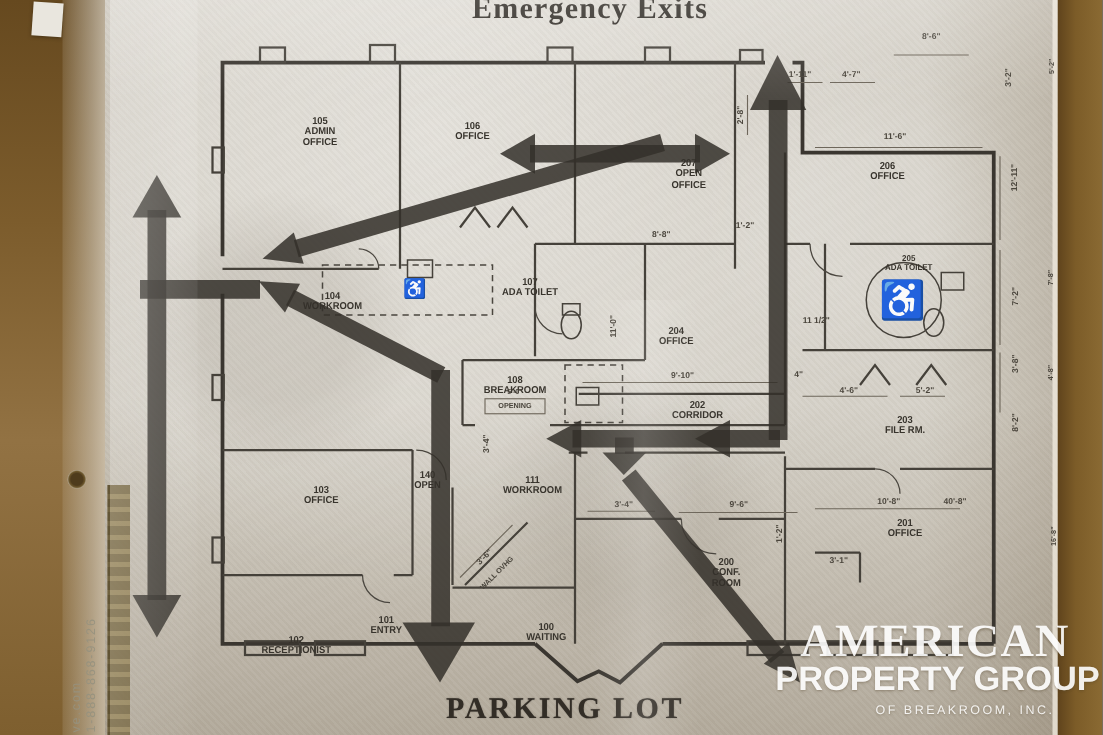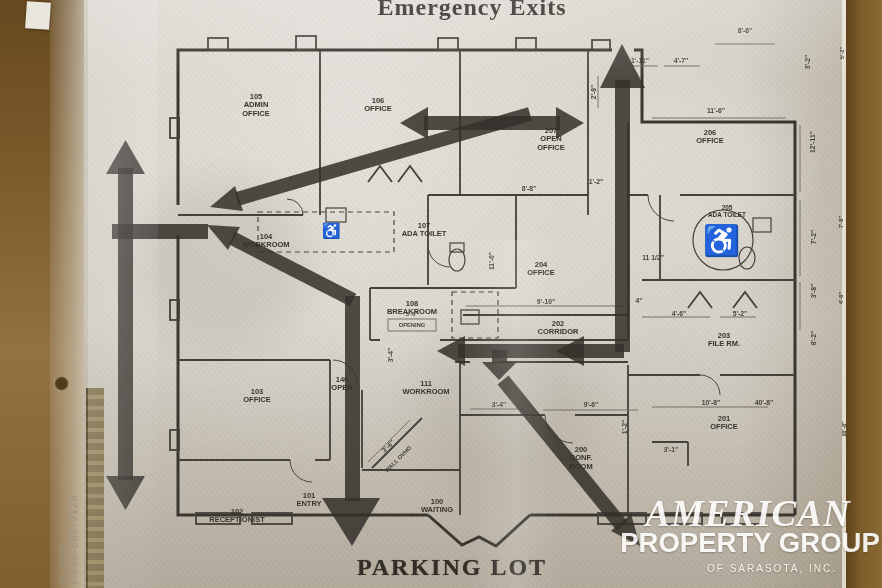--- a/index.html
+++ b/index.html
@@ -55,21 +55,21 @@
   .r45{transform:translate(-50%,-50%) rotate(-45deg);}
   .title{position:absolute;left:472px;top:-6px;transform:translateX(-50%);
        font-family:"Liberation Serif",serif;font-weight:bold;font-size:24px;color:#2f2b25;
        letter-spacing:1px;white-space:nowrap;}
   .parking{position:absolute;left:452px;top:554px;transform:translateX(-50%);
        font-family:"Liberation Serif",serif;font-weight:bold;font-size:24px;color:#322d26;
        letter-spacing:2px;white-space:nowrap;text-shadow:0 0 1px rgba(50,45,38,.6);}
   .wm{position:absolute;color:#fff;text-align:center;white-space:nowrap;opacity:.9;
       text-shadow:0 1px 2px rgba(80,64,40,.45);}
   .wm1{left:748px;top:492px;transform:translateX(-50%);font-family:"Liberation Serif",serif;
-       font-weight:bold;font-size:37px;letter-spacing:1px;font-style:italic;}
+       font-weight:bold;font-size:37px;letter-spacing:1px;}
   .wm2{left:750px;top:528px;transform:translateX(-50%) scaleX(1.02);font-weight:bold;font-size:27px;letter-spacing:0px;}
   .wm3{left:772px;top:563px;transform:translateX(-50%);font-size:10px;letter-spacing:2px;opacity:.85;}
   svg{position:absolute;left:0;top:0;}
   .wx{fill:none;stroke:#3a3630;stroke-width:3;}
   .wi{fill:none;stroke:#45413a;stroke-width:1.8;}
   .arc{fill:none;stroke:#4a463f;stroke-width:1;}
   .dl{fill:none;stroke:#6e675b;stroke-width:.9;}
   .dsh{fill:none;stroke:#4a463f;stroke-width:1.2;stroke-dasharray:5 4;}
   .fx{fill:none;stroke:#45413a;stroke-width:1.2;}
   .arrow{fill:#34302a;opacity:.85;}
@@ -294,21 +294,21 @@
     </g>
     <g>
       <line class="arrow-stroke" x1="503" y1="380" x2="622" y2="526"></line>
       <polygon class="arrow" points="640,546 611,531 631,514"></polygon>
     </g>
   </svg>
 
   <div>
     <div class="wm wm1">AMERICAN</div>
     <div class="wm wm2">PROPERTY GROUP</div>
-    <div class="wm wm3">OF SARASOTA, INC.</div>
+    <div class="wm wm3">OF BREAKROOM, INC.</div>
   </div>
 
   <div class="plastic-band"></div>
   <div class="stitch-strip"></div>
   <div class="corner-tab"></div>
   <div class="punch-hole"></div>
   <div class="vtext">
     <div>ve.com</div>
     <div>1-888-868-9126</div>
   </div>

